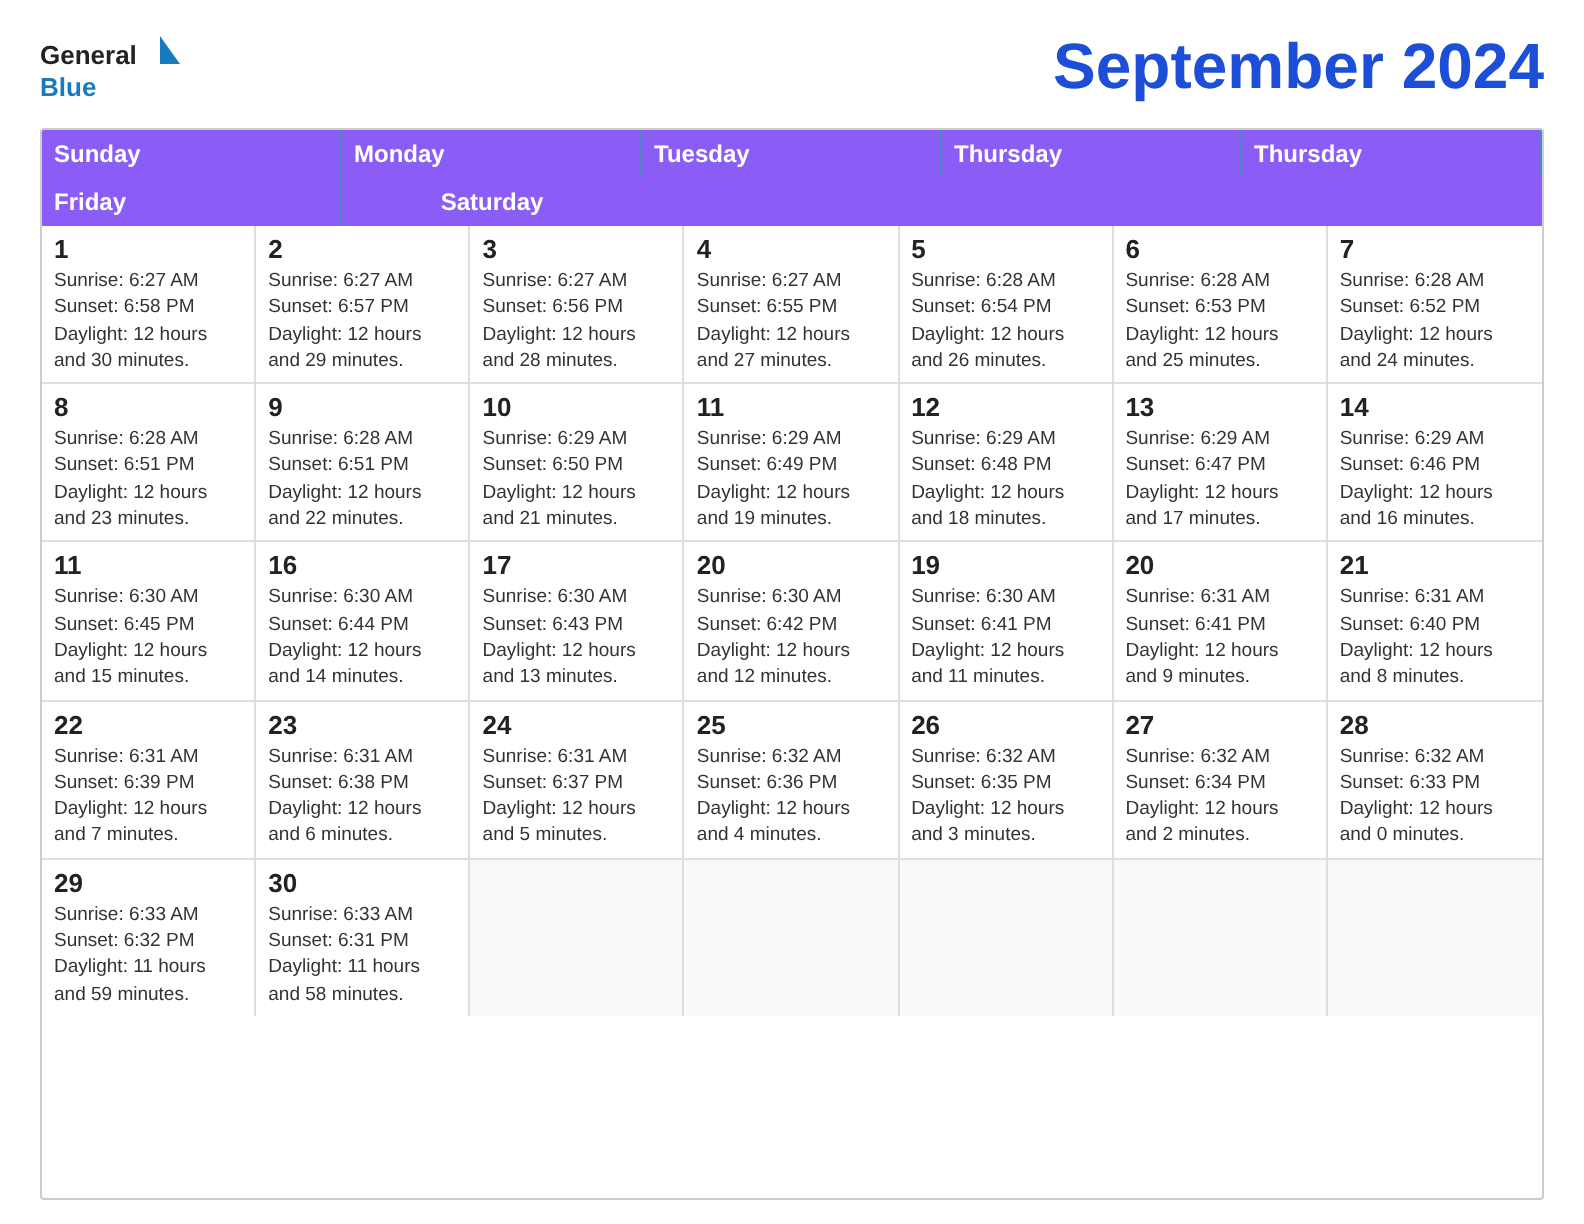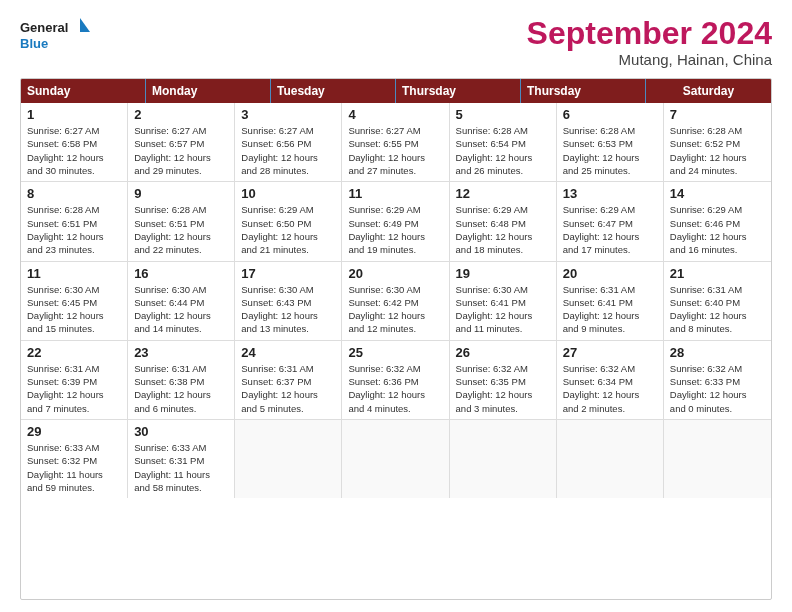--- a/index.html
+++ b/index.html
@@ -27,37 +27,37 @@
       display: flex;
       align-items: center;
       gap: 4px;
     }
     .header-right {
       text-align: right;
     }
     .month-title {
       font-size: 32px;
       font-weight: bold;
-      color: #be185d;
+      color: #1d4ed8;
       line-height: 1.1;
     }
     .location {
       font-size: 15px;
       color: #444;
     }
     .calendar {
       flex: 1;
       border: 1px solid #ccc;
       border-radius: 2px;
       overflow: hidden;
     }
     .cal-header {
       display: grid;
-      grid-template-columns: repeat(6, 1fr);
-      background: #7f1d1d;
+      grid-template-columns: repeat(5, 1fr);
+      background: #8b5cf6;
     }
     .cal-header-cell {
       color: #fff;
       font-size: 12px;
       font-weight: bold;
       padding: 5px 6px;
       text-align: left;
       border-right: 1px solid #4a8abf;
     }
     .cal-header-cell:last-child { border-right: none; text-align: center; }
@@ -99,31 +99,31 @@
   <div class="top-section">
     <div class="logo-area">
   <svg width="70" height="38" viewBox="0 0 70 38">
     <text x="0" y="16" font-size="13" font-weight="bold" fill="#222" font-family="Arial">General</text>
     <polygon points="60,2 70,16 60,16" fill="#1a7abf"></polygon>
     <text x="0" y="32" font-size="13" font-weight="bold" fill="#1a7abf" font-family="Arial">Blue</text>
   </svg>
 </div>
     <div class="header-right">
       <div class="month-title">September 2024</div>
-      <div class="location">Mutang, Hainan, China</div>
     </div>
   </div>
 
   <div class="calendar">
     <div class="cal-header" id="cal-header">
         <div class="cal-header-cell">Sunday</div>
         <div class="cal-header-cell">Monday</div>
         <div class="cal-header-cell">Tuesday</div>
         <div class="cal-header-cell">Thursday</div>
         <div class="cal-header-cell">Thursday</div>
+        <div class="cal-header-cell">Friday</div>
         <div class="cal-header-cell">Saturday</div>
       </div>
     <div class="cal-body" id="cal-body">
         <div class="cal-row">
           <div class="cal-cell">
             <div class="day-num">1</div>
             <div class="day-info" style="white-space: pre-line;">Sunrise: 6:27 AM
 Sunset: 6:58 PM
 Daylight: 12 hours
 and 30 minutes.</div>

